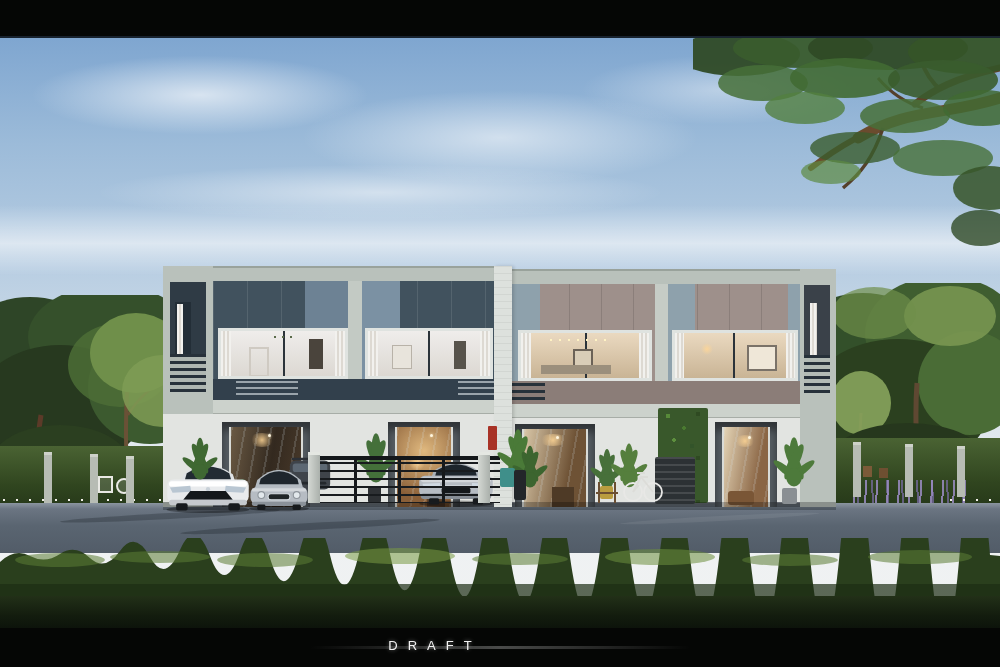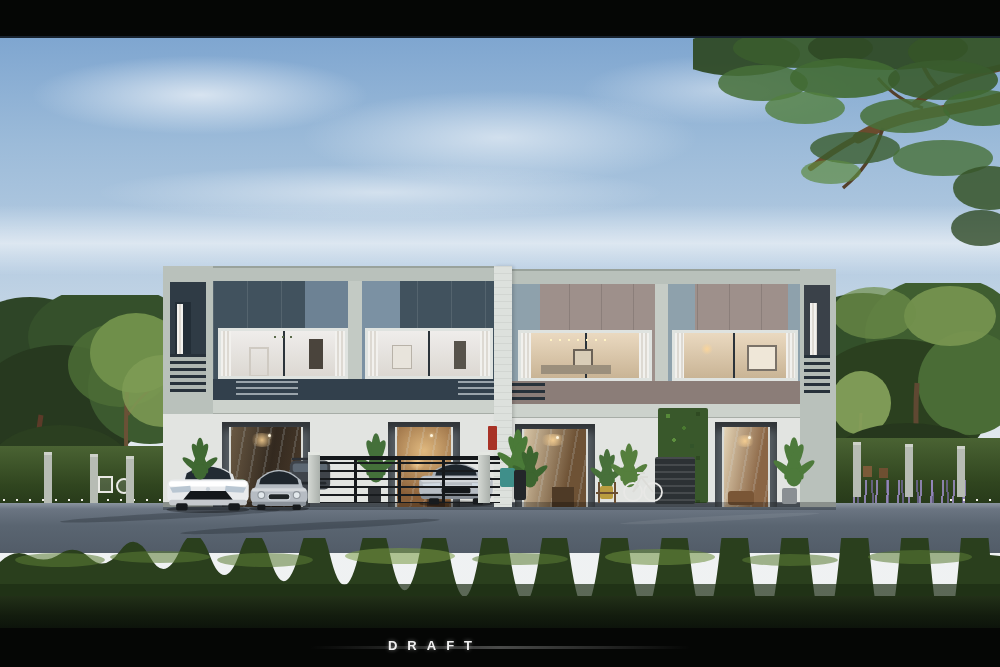--- a/index.html
+++ b/index.html
@@ -93,21 +93,21 @@
   .z4{z-index:4;}.z7{z-index:7;}.z8{z-index:8;}
   .pback{z-index:5;} .pfront{z-index:9;}
 
   
   .bar{left:0;width:1000px;background:var(--letterbox,#050605);z-index:50;}
   .barT{top:0;height:38px;border-bottom:2px solid #18222e;box-sizing:border-box;}
   .barB{top:628px;height:39px;}
   .wstreak{left:310px;top:18px;width:380px;height:3px;
     background:linear-gradient(90deg,rgba(255,255,255,0),rgba(255,255,255,.28) 50%,rgba(255,255,255,0));z-index:51;}
   .watermark{left:0;top:10px;width:870px;text-align:center;color:var(--watermark-text,#f2f2f2);
-    font-size:13px;font-weight:bold;letter-spacing:10px;margin-right:-10px;z-index:52;
+    font-size:13px;font-weight:normal;letter-spacing:10px;margin-right:-10px;z-index:52;
     text-shadow:0 0 4px rgba(255,255,255,.45);}
 </style>
 </head>
 <body>
 
 <div class="scene">
 
   <div class="abs sky"></div>
   <div class="abs cloud c1"></div>
   <div class="abs cloud c2"></div>

